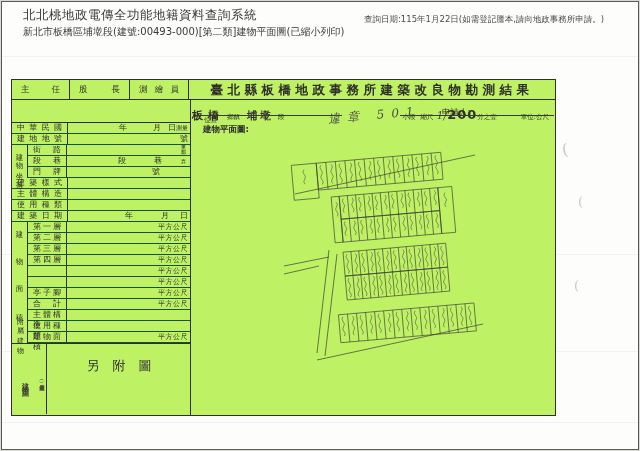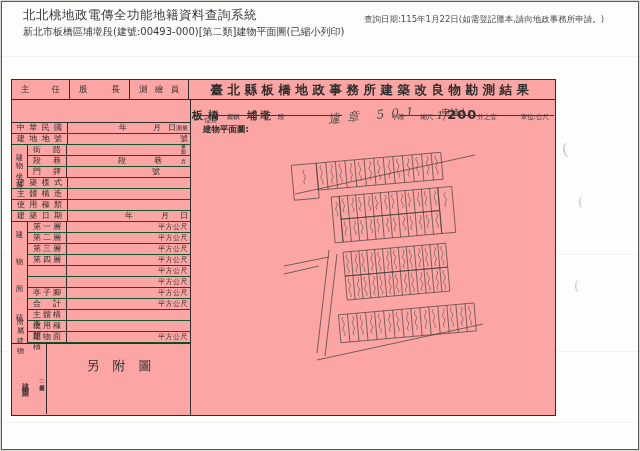--- a/index.html
+++ b/index.html
@@ -6,21 +6,21 @@
   .page{position:relative;width:636px;height:447px;margin:1px;background:#fdfdfb;
         border:1.5px solid #5a5a56;font-family:"DejaVu Sans",sans-serif;color:#2e2e2c;overflow:hidden;}
   .abs{position:absolute;}
   .hairline{position:absolute;height:1px;background:rgba(60,60,50,.06);left:0;width:100%;}
   .pencil{position:absolute;color:#c8c8c2;font-family:"DejaVu Serif",serif;}
   
   .systitle{font-size:12.5px;letter-spacing:.5px;color:#38383a;}
   .subtitle{font-size:10px;color:#38383a;}
   .querydate{font-size:8.5px;color:#4a4a48;}
   
-  .frame{position:absolute;left:9px;top:77px;width:543px;height:335px;border:1.5px solid #2f2f2d;background:#fca5a5;}
+  .frame{position:absolute;left:9px;top:77px;width:543px;height:335px;border:1.5px solid #2f2f2d;background:#bef264;}
   .hdrrow{position:absolute;left:0;top:0;width:100%;height:20px;display:flex;border-bottom:1.2px solid #2f2f2d;box-sizing:border-box;}
   .hdrcell{border-right:1px solid #2f2f2d;box-sizing:border-box;font-size:8.5px;line-height:19px;
            text-align:justify;text-align-last:justify;padding:0 9px;}
   .formtitle{flex:1;font-weight:bold;font-size:12.5px;letter-spacing:4.5px;text-align:center;line-height:19px;white-space:nowrap;overflow:hidden;}
   
   .scaleline{position:absolute;left:180px;top:21px;width:361px;height:15px;display:flex;align-items:baseline;font-size:6.5px;white-space:nowrap;}
   .big-bold{font-weight:bold;font-size:11px;letter-spacing:5px;}
   .stamp{font-weight:bold;font-size:10.5px;letter-spacing:3px;}
   .hand{font-family:"DejaVu Serif",serif;font-style:italic;color:#4c4c48;}
   .scale200{font-weight:bold;font-size:13px;letter-spacing:1px;}
@@ -79,21 +79,21 @@
       <div class="hdrcell" style="width:59px">測繪員</div>
       <div class="formtitle">臺北縣板橋地政事務所建築改良物勘測結果</div>
     </div>
 
     <div class="scaleline">
       <span class="big-bold">板橋</span>
       <span style="margin:12px 3px">鄉鎮</span>
       <span class="stamp" style="margin:0 4px">埔墘</span>
       <span>段</span>
       <span style="margin-left:auto">小段</span>
-      <span style="margin-left:16px">縮尺</span>
+      <span style="margin-left:5px">縮尺</span>
       <span class="hand" style="font-size:11px;margin-left:3px">1/</span>
       <span class="scale200">200</span>
       <span>分之壹</span>
       <span style="margin-left:24px;margin-right:4px">單位:公尺</span>
     </div>
     <div class="useg" style="left:184px;top:35px;width:146px"></div>
     <div class="useg" style="left:388px;top:35px;width:154px"></div>
 
     <div class="posline1">位置</div>
     <div class="posline2">建物平面圖:</div>

